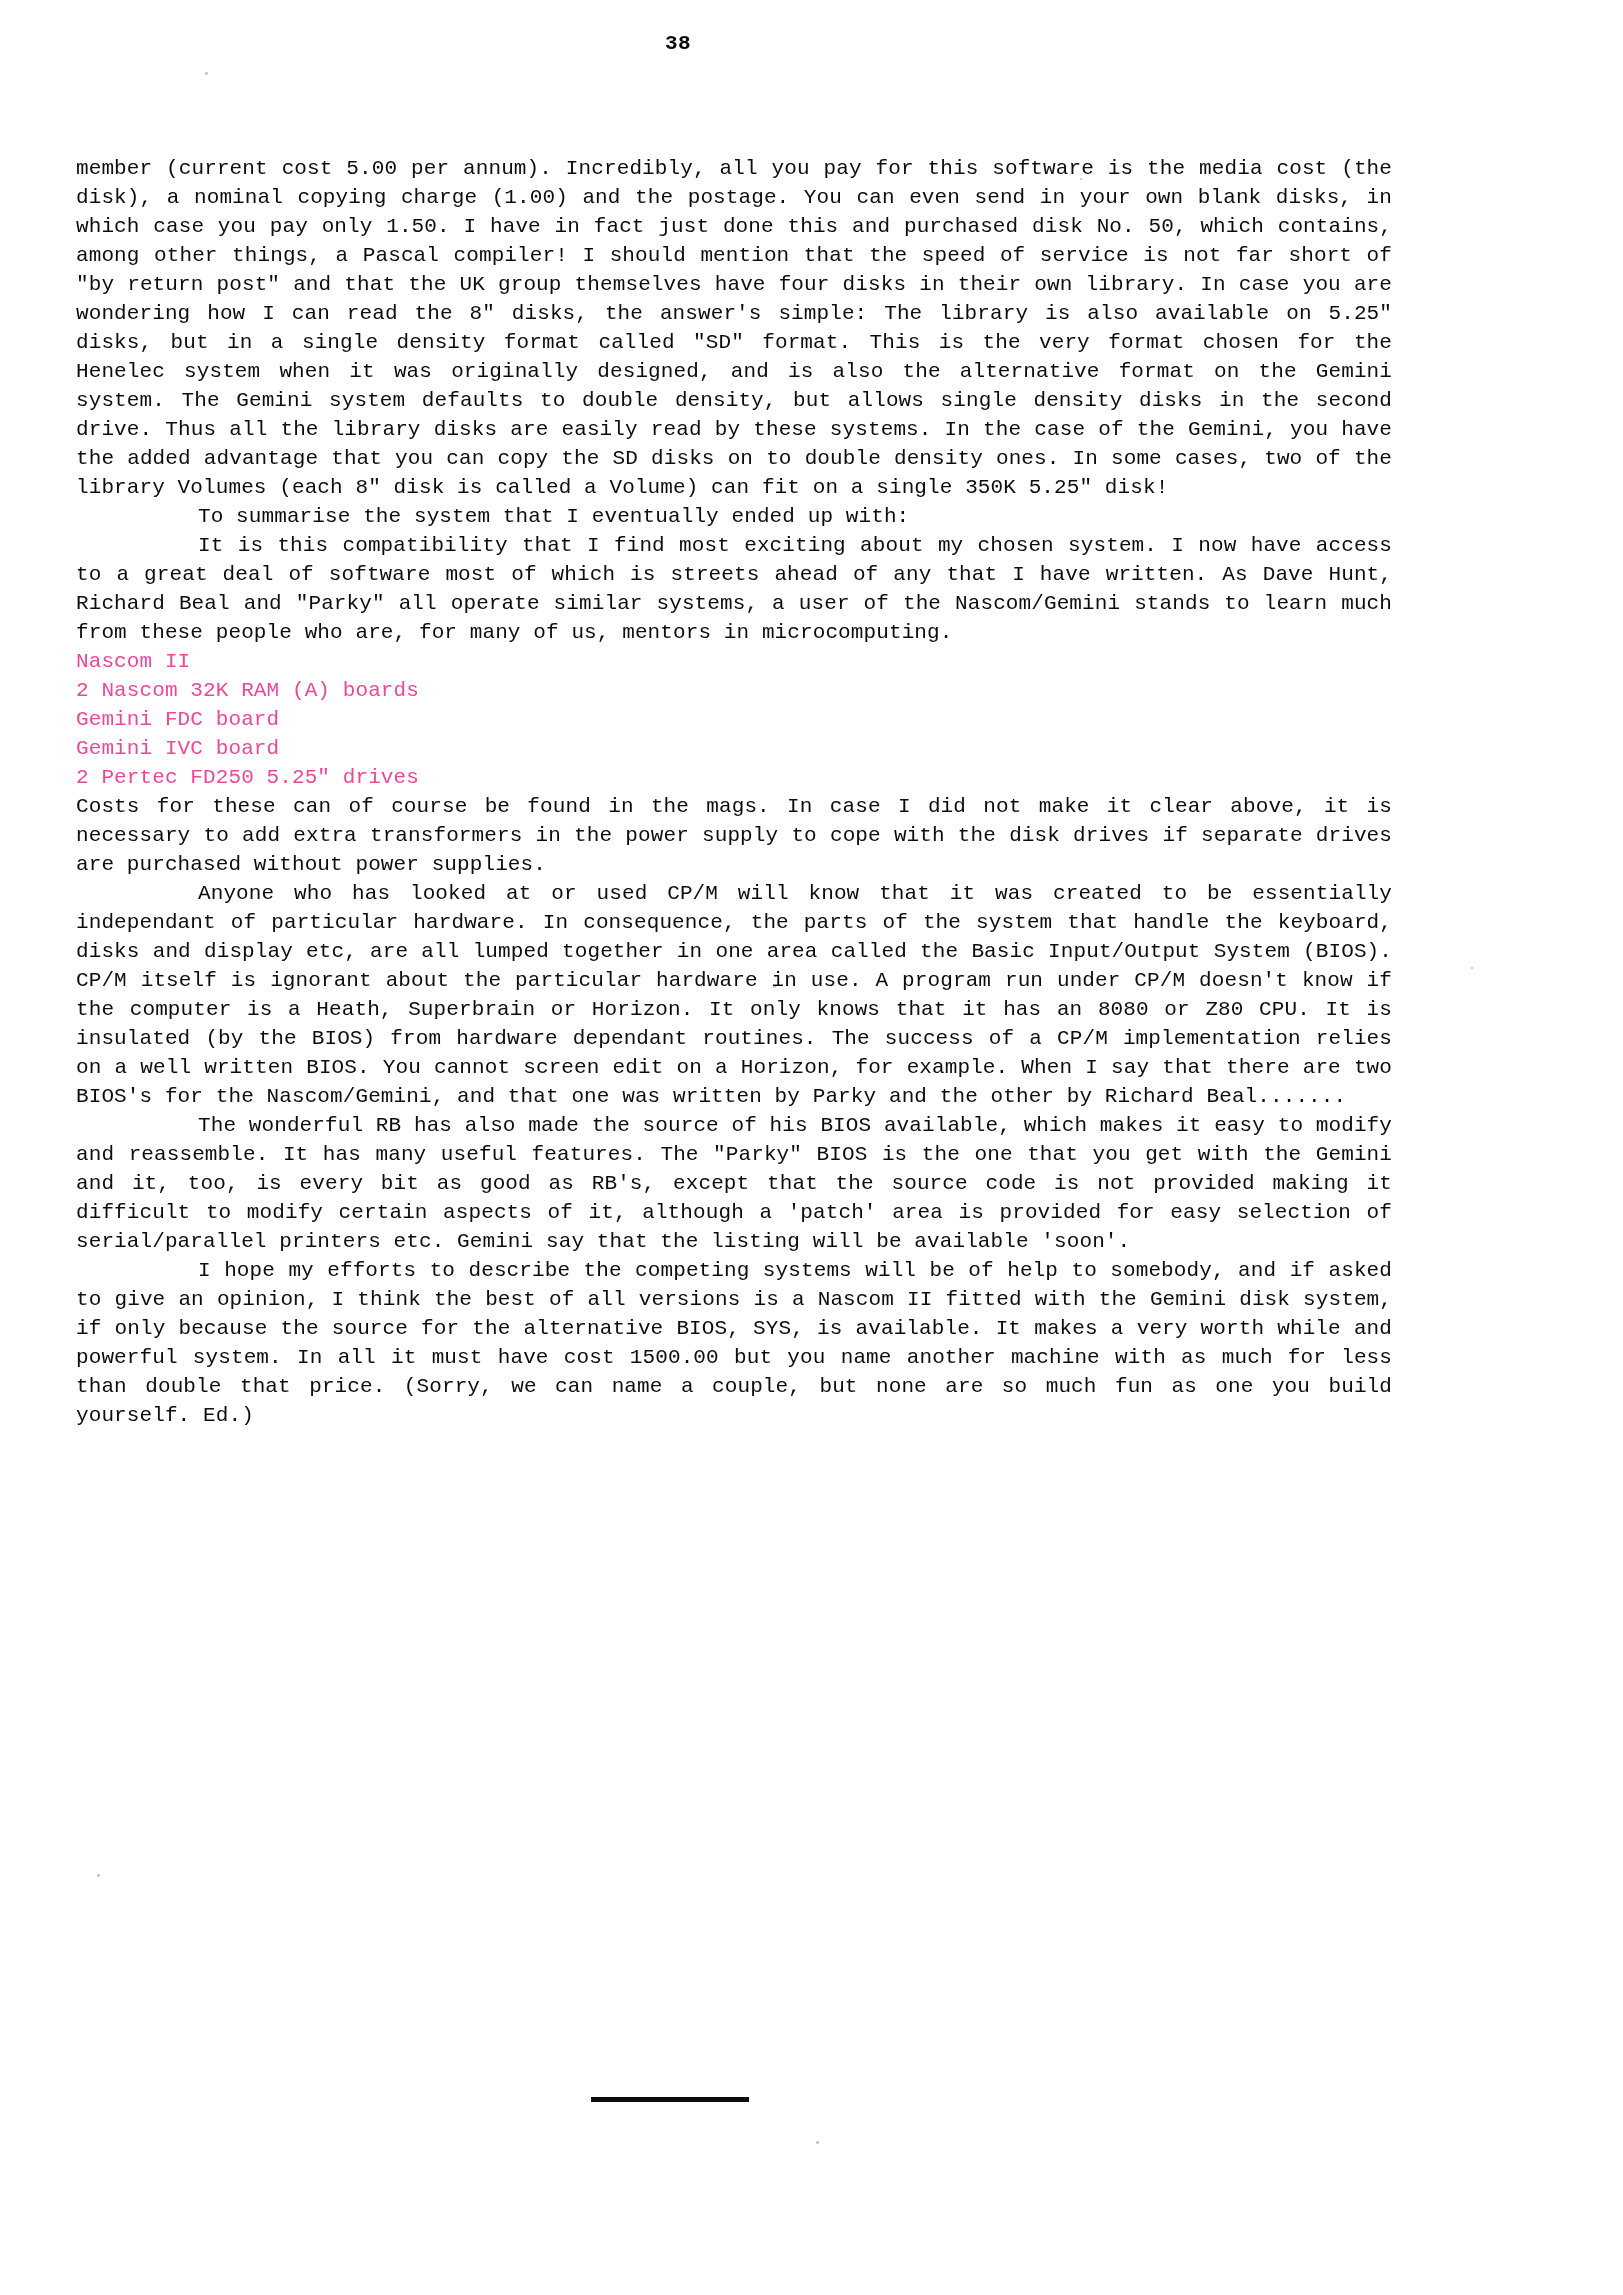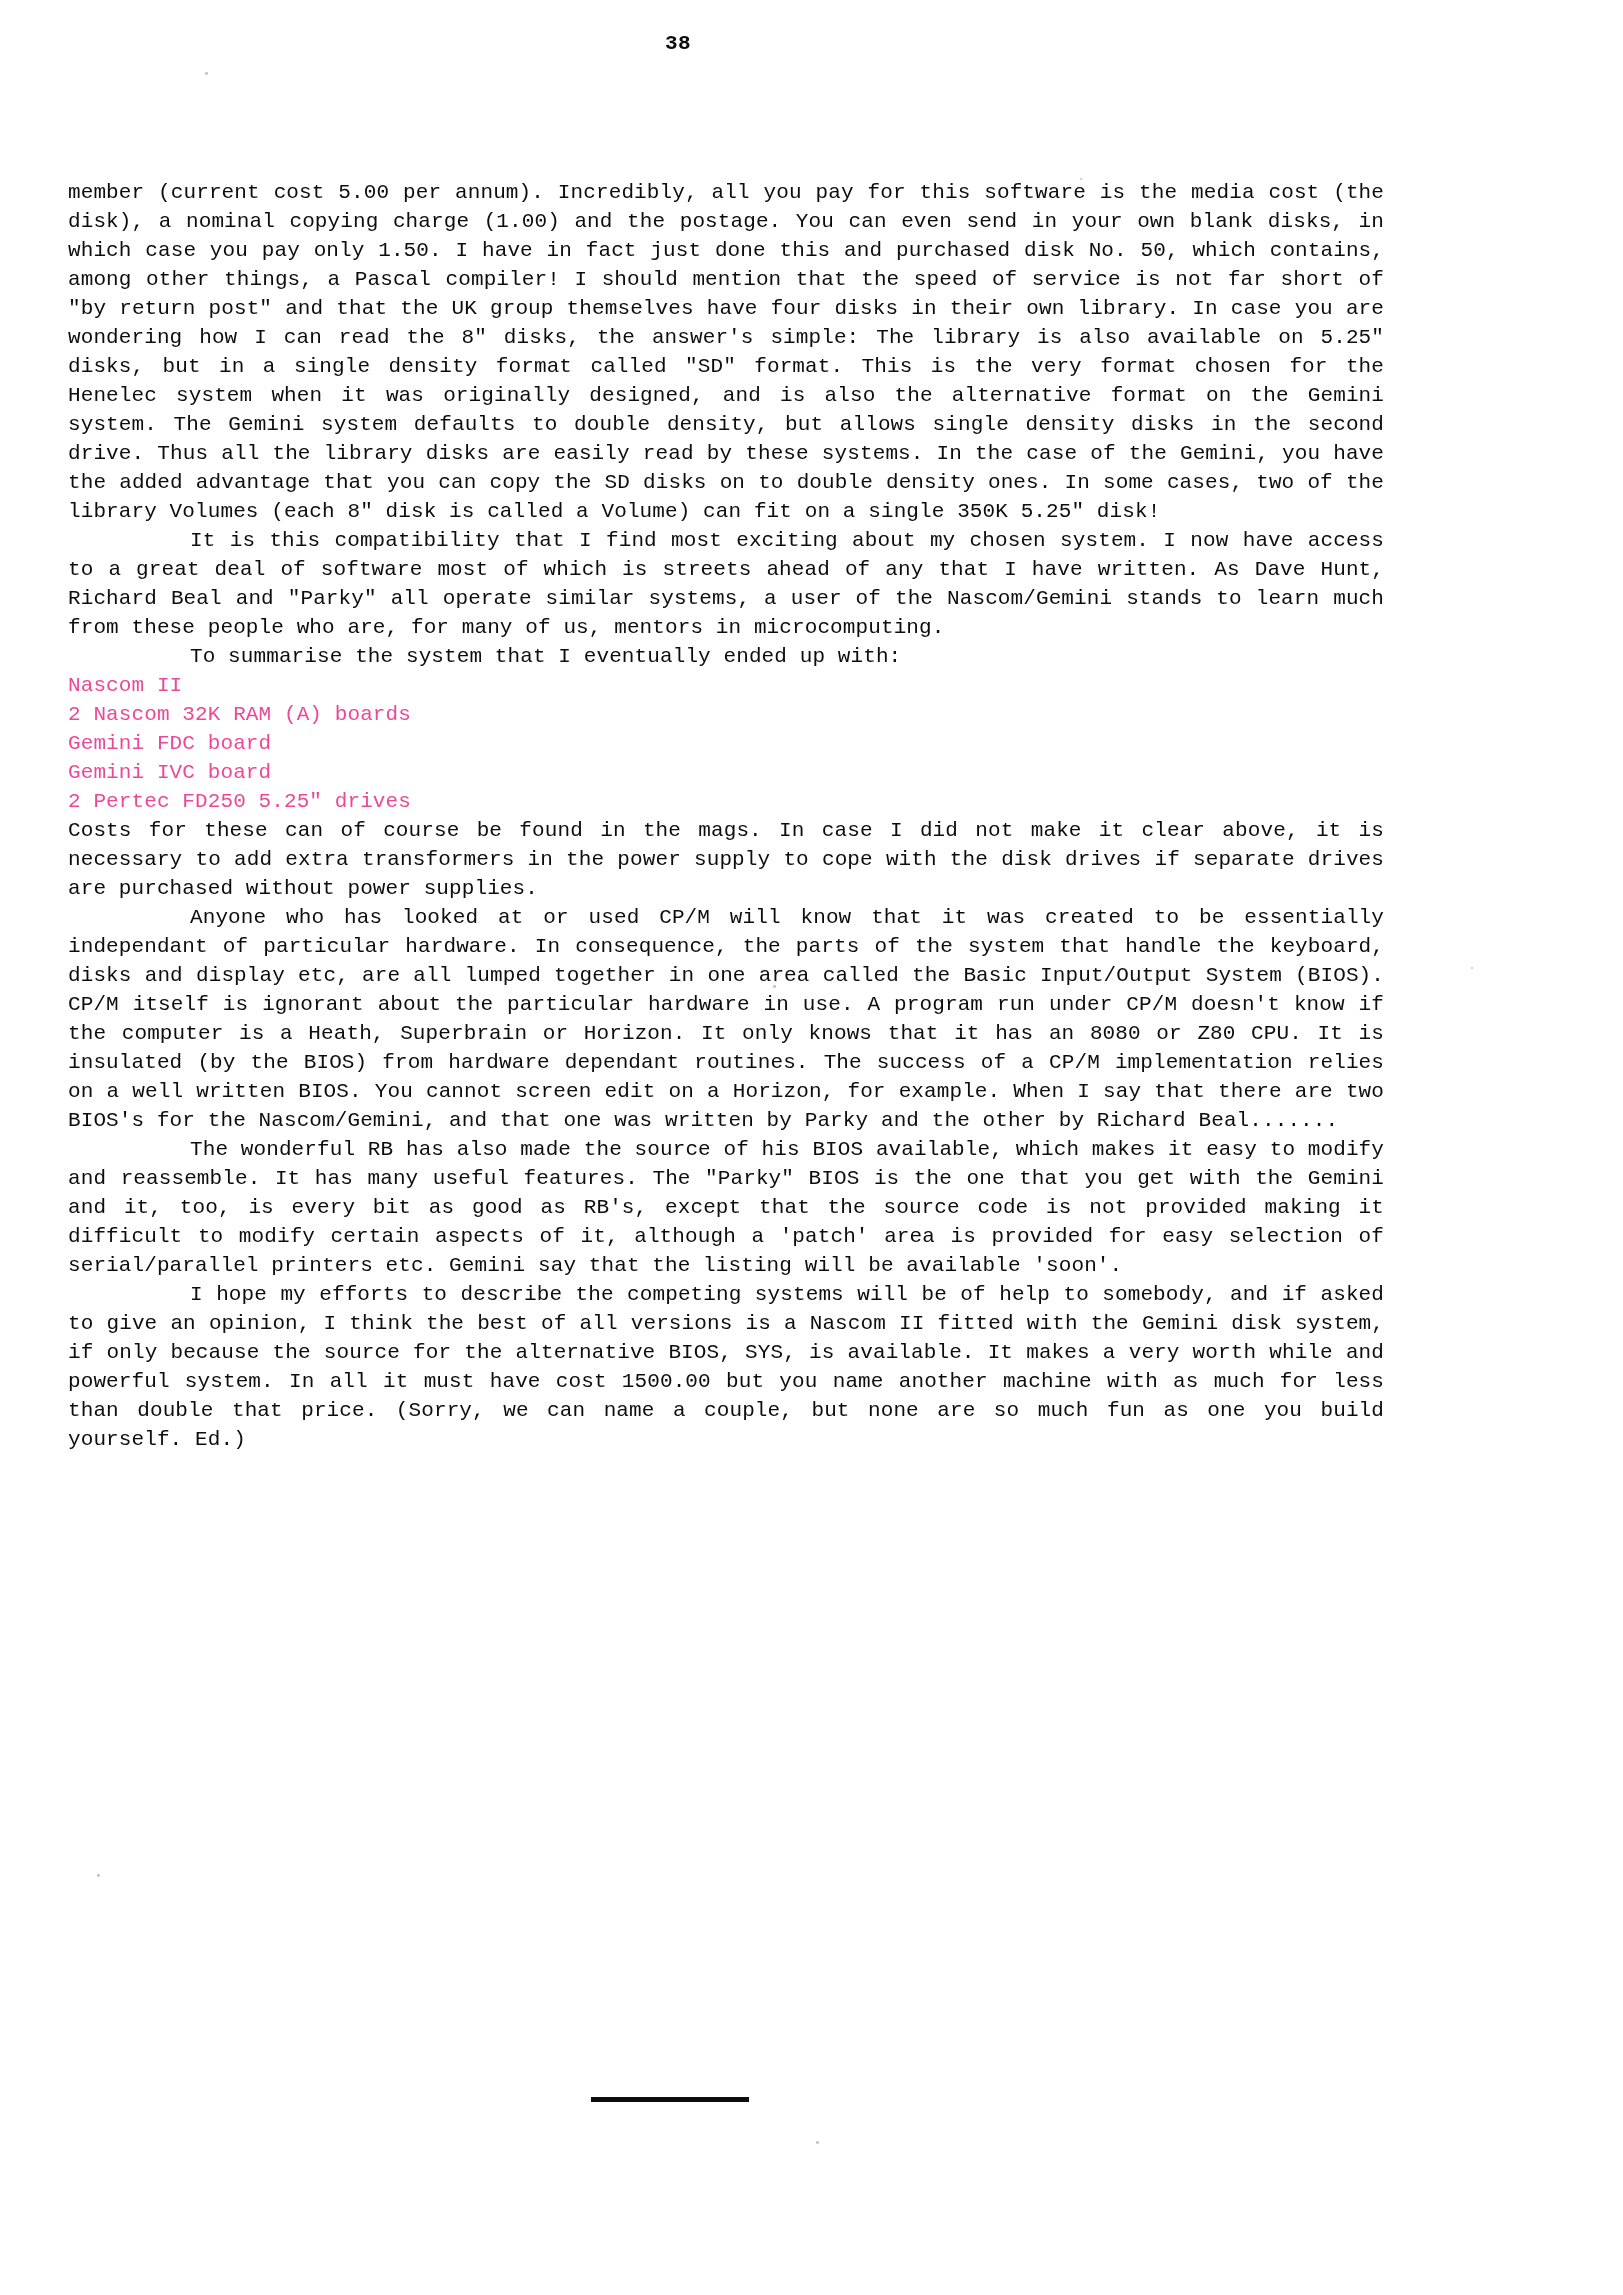--- a/index.html
+++ b/index.html
@@ -33,24 +33,23 @@
     text-align: center;
     font-size: 21px;
     font-weight: 700;
     letter-spacing: 0.3px;
     color: #0d0d0d;
   }
 
   
   #body-column {
     position: absolute;
-    left: 68px;
+    left: 76px;
     top: 154px;
     width: 1316px;
-    margin-top: 24px;
   }
 
   .para {
     margin: 0;
     font-size: 21px;
     line-height: 29px;
     letter-spacing: 0.1px;
     color: #0d0d0d;
     text-align: justify;
     text-justify: inter-word;
@@ -106,23 +105,23 @@
   <div class="speck" style="left:97px; top:1874px; width:2.8px; height:2.8px;"></div>
   <div class="speck" style="left:816px; top:2141px; width:2.8px; height:2.8px;"></div>
   <div class="speck" style="left:1471px; top:967px; width:2.1px; height:2.1px;"></div>
 
   <div id="page-number">38</div>
 
   <div id="body-column">
 
     <p class="para">member (current cost 5.00 per annum). Incredibly, all you pay for this software is the media cost (the disk), a nominal copying charge (1.00) and the postage. You can even send in your own blank disks, in which case you pay only 1.50. I have in fact just done this and purchased disk No. 50, which contains, among other things, a Pascal compiler! I should mention that the speed of service is not far short of "by return post" and that the UK group themselves have four disks in their own library. In case you are wondering how I can read the 8" disks, the answer's simple: The library is also available on 5.25" disks, but in a single density format called "SD" format. This is the very format chosen for the Henelec system when it was originally designed, and is also the alternative format on the Gemini system. The Gemini system defaults to double density, but allows single density disks in the second drive. Thus all the library disks are easily read by these systems. In the case of the Gemini, you have the added advantage that you can copy the SD disks on to double density ones. In some cases, two of the library Volumes (each 8" disk is called a Volume) can fit on a single 350K 5.25" disk!</p>
 
+    <p class="para indent">To summarise the system that I eventually ended up with:</p>
+
     <p class="para indent">It is this compatibility that I find most exciting about my chosen system. I now have access to a great deal of software most of which is streets ahead of any that I have written. As Dave Hunt, Richard Beal and "Parky" all operate similar systems, a user of the Nascom/Gemini stands to learn much from these people who are, for many of us, mentors in microcomputing.</p>
-
-    <p class="para indent">To summarise the system that I eventually ended up with:</p>
 
     <ul class="speclist">
       <li>Nascom II</li>
       <li>2 Nascom 32K RAM (A) boards</li>
       <li>Gemini FDC board</li>
       <li>Gemini IVC board</li>
       <li>2 Pertec FD250 5.25" drives</li>
     </ul>
 
     <p class="para">Costs for these can of course be found in the mags. In case I did not make it clear above, it is necessary to add extra transformers in the power supply to cope with the disk drives if separate drives are purchased without power supplies.</p>

